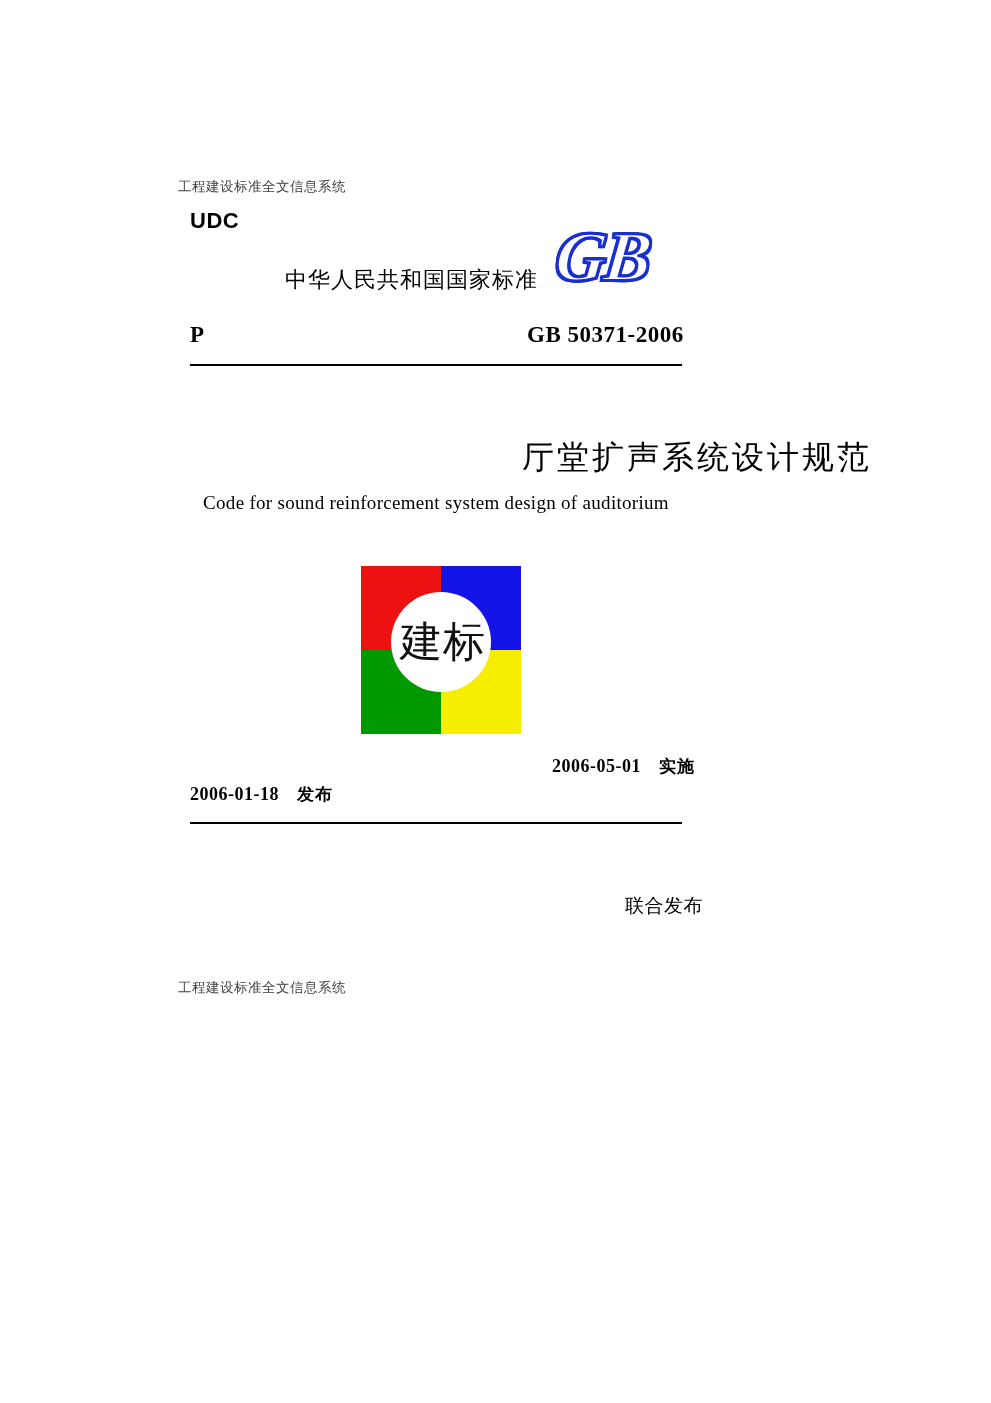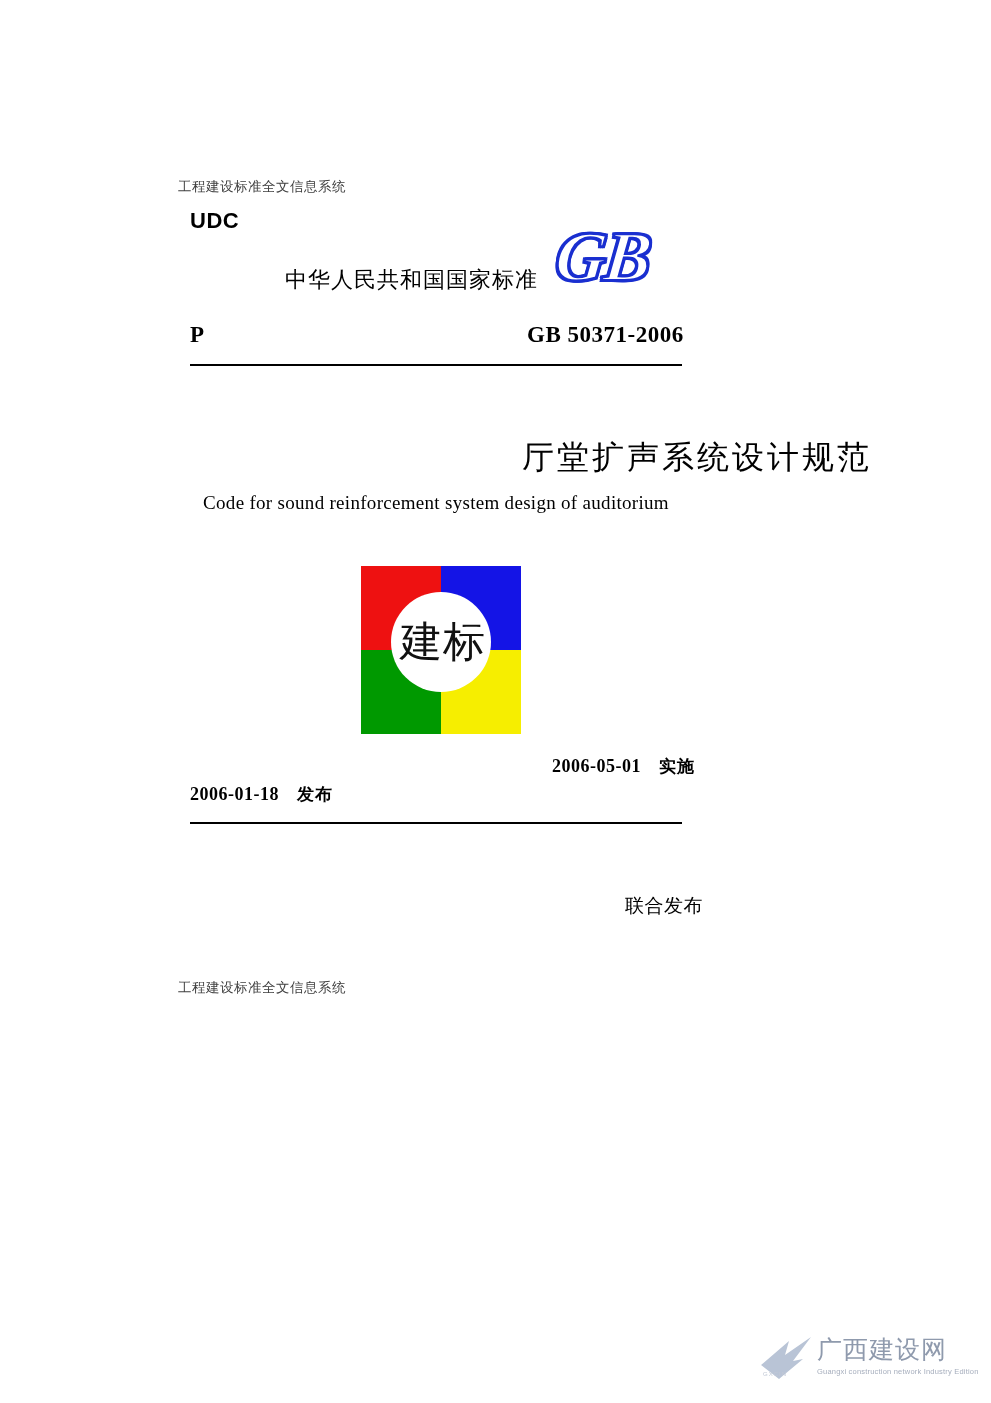--- a/index.html
+++ b/index.html
@@ -296,24 +296,14 @@
   <div class="date-effect">
     <span>2006-05-01</span><span class="word">实施</span>
   </div>
 
   <div class="rule rule-bottom"></div>
 
   <div class="joint-issue">联合发布</div>
 
   <div class="wm-text wm-bottom">工程建设标准全文信息系统</div>
 
-  <div class="corner-logo">
-    <div class="star">
-      <svg viewBox="0 0 54 46" width="54" height="46" aria-hidden="true">
-        <path d="M2 30 L30 6 L26 20 L52 2 L34 26 L44 24 L20 44 Z" fill="#b9c4d6"></path>
-      </svg>
-    </div>
-    <div class="sub">GXCIN</div>
-    <div class="cn">广西建设网</div>
-    <div class="en">Guangxi construction network Industry Edition</div>
-  </div>
 
 </div>
 
 </body></html>

